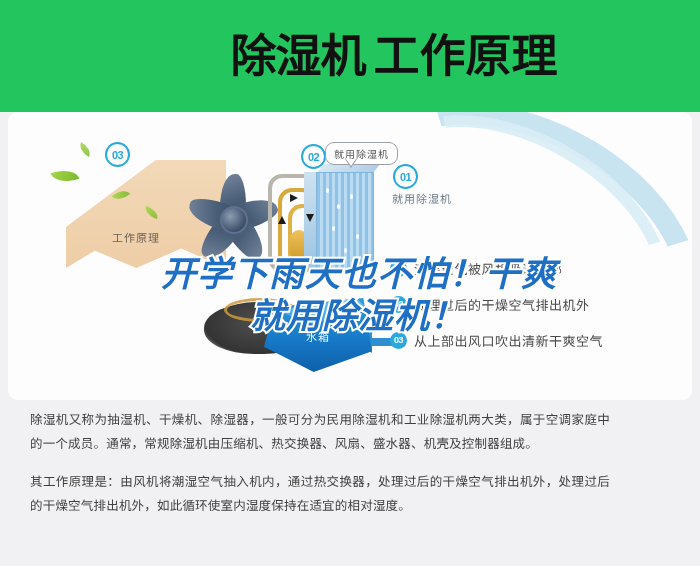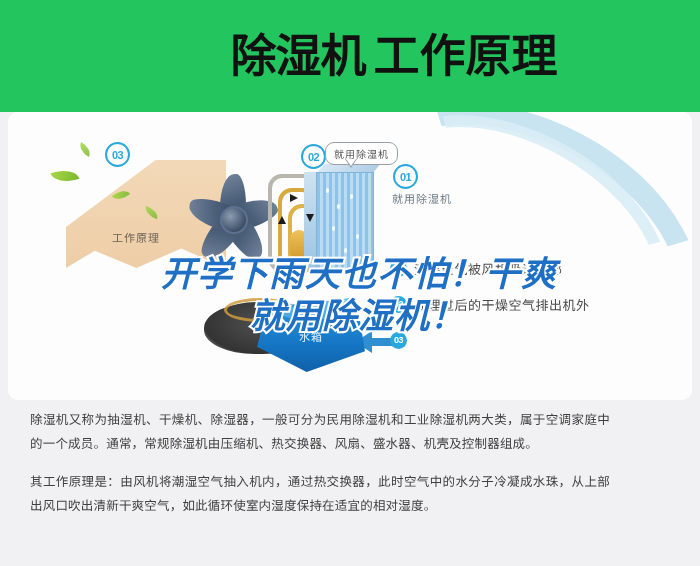--- a/index.html
+++ b/index.html
@@ -251,21 +251,21 @@
     position: absolute;
     width: 0; height: 0;
     border-top: 4px solid transparent;
     border-bottom: 4px solid transparent;
     border-left: 8px solid #1c1c1c;
   }
 
   
   .tank {
     position: absolute;
-    left: 249px;
+    left: 256px;
     top: 186px;
     width: 108px;
     height: 74px;
   }
   .tank-body {
     position: absolute;
     inset: 0;
     background: linear-gradient(180deg, #2f9ae0 0%, #1577c6 60%, #1060a8 100%);
     clip-path: polygon(10% 12%, 92% 0%, 100% 72%, 46% 100%, 0% 66%);
     box-shadow: 0 4px 10px rgba(20,80,140,.3);
@@ -530,27 +530,28 @@
       <div class="step-row">
         <div class="step-badge">01</div>
         <div class="step-text">潮湿空气被风机吸进内部</div>
       </div>
       <div class="step-row">
         <div class="step-badge">02</div>
         <div class="step-text">处理过后的干燥空气排出机外</div>
       </div>
       <div class="step-row">
         <div class="step-badge">03</div>
+        <div class="step-text">从上部出风口吹出清新干爽空气</div>
       </div>
     </div>
   </div>
 
   <div class="overlay">
     <div class="overlay-line l1">开学下雨天也不怕！干爽</div>
     <div class="overlay-line l2">就用除湿机！</div>
   </div>
 
   <div class="copy">
     <p>除湿机又称为抽湿机、干燥机、除湿器，一般可分为民用除湿机和工业除湿机两大类，属于空调家庭中的一个成员。通常，常规除湿机由压缩机、热交换器、风扇、盛水器、机壳及控制器组成。</p>
-    <p class="second">其工作原理是：由风机将潮湿空气抽入机内，通过热交换器，此时空气中的水分子冷凝成水珠，从上部出风口吹出清新干爽空气，如此循环使室内湿度保持在适宜的相对湿度。</p>
+    <p class="second">其工作原理是：由风机将潮湿空气抽入机内，通过热交换器，处理过后的干燥空气排出机外，处理过后的干燥空气排出机外，如此循环使室内湿度保持在适宜的相对湿度。</p>
   </div>
 
 </div>
 
 </body></html>

